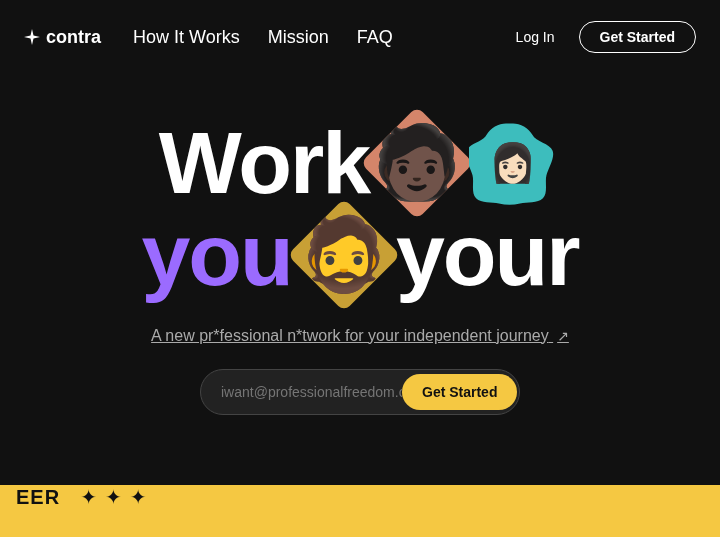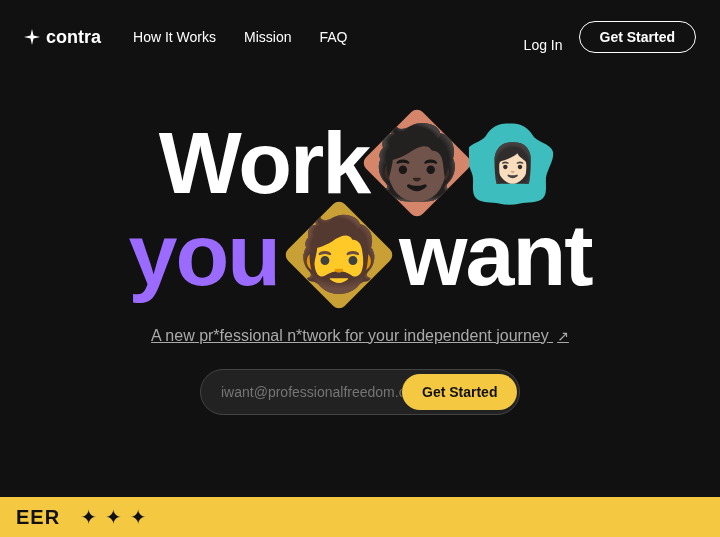--- a/index.html
+++ b/index.html
@@ -36,28 +36,28 @@
     }
     .nav-links {
       display: flex;
       align-items: center;
       gap: 28px;
       margin-left: 32px;
     }
     .nav-links a {
       color: #fff;
       text-decoration: none;
-      font-size: 14px;
+      font-size: 18px;
       font-weight: 500;
     }
     .nav-right {
       margin-left: auto;
       display: flex;
-      align-items: flex-end;
-      gap: 16px;
+      align-items: center;
+      gap: 24px;
     }
     .btn-login {
       color: #fff;
       font-size: 14px;
       font-weight: 500;
       cursor: pointer;
       background: none;
       border: none;
     }
     .btn-getstarted-nav {
@@ -89,21 +89,21 @@
       align-items: center;
       justify-content: center;
       gap: 0;
       line-height: 1;
       margin-bottom: 4px;
     }
     .headline-row2 {
       display: flex;
       align-items: center;
       justify-content: center;
-      gap: 12px;
+      gap: 4px;
       line-height: 1;
       margin-bottom: 28px;
     }
 
     .h-word {
       font-size: 88px;
       font-weight: 900;
       color: #ffffff;
       letter-spacing: -2px;
     }
@@ -150,24 +150,24 @@
       cursor: pointer;
       white-space: nowrap;
     }
 
     
     .ticker-strip {
       position: absolute;
       bottom: 0;
       left: 0;
       right: 0;
-      height: 40px;
+      height: 52px;
       background: #f5c842;
       display: flex;
-      align-items: center;
+      align-items: flex-start;
       overflow: hidden;
     }
     .ticker-inner {
       display: flex;
       align-items: center;
       white-space: nowrap;
       animation: ticker 12s linear infinite;
     }
     @keyframes ticker {
       0% { transform: translateX(0); }
@@ -289,21 +289,21 @@
 
   </div>
 
   <div class="headline-row2">
     <span class="h-word-you">you</span>
 
     <div class="person3-wrap">
       <div class="person3-face">🧔</div>
     </div>
 
-    <span class="h-word">want</span>
+    <span class="h-word">your</span>
   </div>
 
   <p class="subtitle">
     <span>A new pr*fessional n*twork for your independent journey</span>
     <span style="margin-left:4px; font-size:14px;">↗</span>
   </p>
 
   <form class="email-form">
     <input class="email-input" type="email" placeholder="iwant@professionalfreedom.com" style="">
     <button class="btn-getstarted">Get Started</button>

